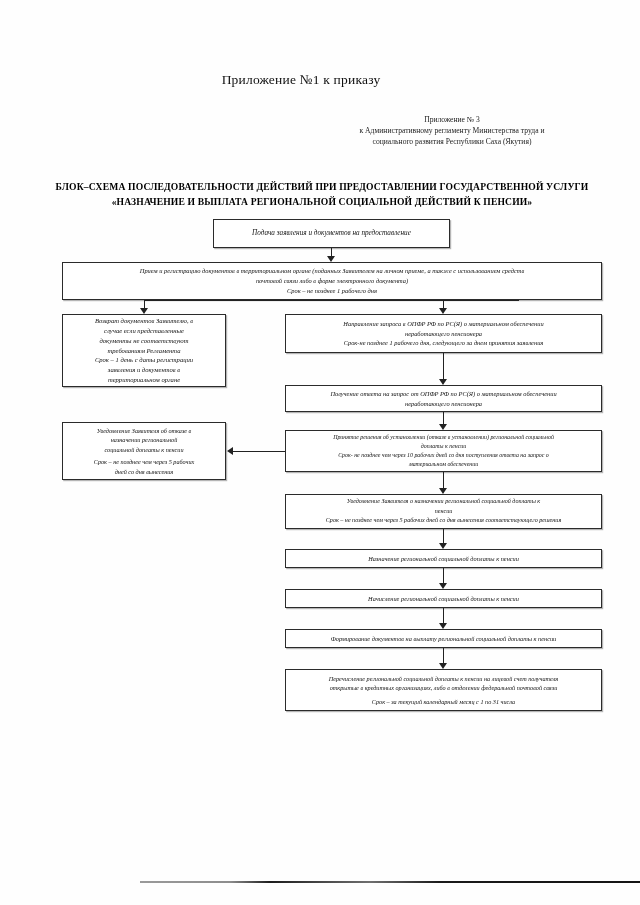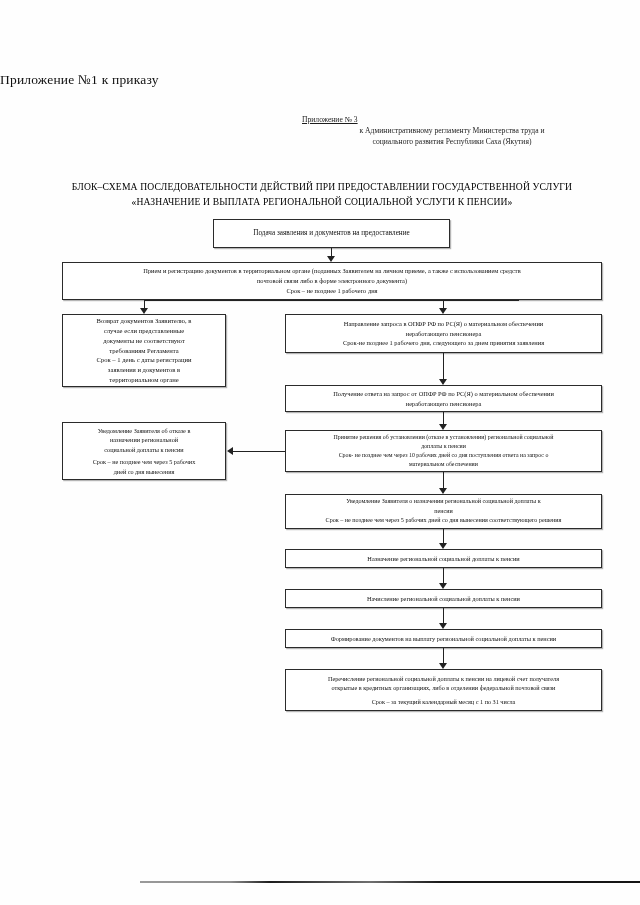--- a/index.html
+++ b/index.html
@@ -20,55 +20,55 @@
     position: absolute;
     inset: 0;
     background: #fefefe;
   }
 
   
   .hdr-main {
     position: absolute;
     left: 0; right: 38px;
     top: 72px;
-    text-align: left;
+    text-align: center;
     font-size: 13.5px;
     letter-spacing: .2px;
     color: #111;
   }
   .hdr-sub {
     position: absolute;
     right: 38px;
     top: 114px;
     width: 300px;
     text-align: center;
     font-size: 7.6px;
     line-height: 1.45;
     color: #1c1c1c;
   }
-  .hdr-sub .l1 { text-align: left; text-decoration: underline; }
+  .hdr-sub .l1 { text-align: center; }
   .hdr-sub .l2 { text-align: center; white-space: nowrap; }
   .hdr-sub .l3 { text-align: center; }
 
   
   .doc-title {
     position: absolute;
     left: 52px;
     top: 180px;
     width: 540px;
     text-align: center;
-    font-weight: normal;
+    font-weight: bold;
     font-size: 9.6px;
     line-height: 1.55;
     letter-spacing: .15px;
     color: #000;
   }
 
   
-  .chart { position: absolute; left: 0; top: 0; width: 640px; height: 905px; }
+  .chart { position: absolute; left: 0; top: 0; width: 640px; height: 905px; font-style: italic; }
 
   .node {
     position: absolute;
     box-sizing: border-box;
     border: 1px solid #2b2b2b;
     background: #fff;
     display: flex;
     flex-direction: column;
     align-items: center;
     justify-content: center;
@@ -125,21 +125,21 @@
   </div>
 
   <div class="hdr-sub">
     <div class="l1">Приложение № 3</div>
     <div class="l2">к Административному регламенту Министерства труда и</div>
     <div class="l3">социального развития Республики Саха (Якутия)</div>
   </div>
 
   <div class="doc-title">
     <div>БЛОК–СХЕМА ПОСЛЕДОВАТЕЛЬНОСТИ ДЕЙСТВИЙ ПРИ ПРЕДОСТАВЛЕНИИ ГОСУДАРСТВЕННОЙ УСЛУГИ</div>
-    <div>«НАЗНАЧЕНИЕ И ВЫПЛАТА РЕГИОНАЛЬНОЙ СОЦИАЛЬНОЙ УСЛУГИ К ПЕНСИИ»</div>
+    <div>«НАЗНАЧЕНИЕ И ВЫПЛАТА РЕГИОНАЛЬНОЙ СОЦИАЛЬНОЙ ДЕЙСТВИЙ К ПЕНСИИ»</div>
   </div>
 
   <div class="chart">
 
     <div class="node" style="left:213px; top:219px; width:237px; height:29px; font-size:7.2px; line-height:1.5;">
         <span class="ln">Подача заявления и документов на предоставление</span>
       </div>
 
     <div class="vline" style="left:331px; top:248px; height:10px;"></div>
     <div class="arrow-down" style="left:327px; top:256px;"></div>

